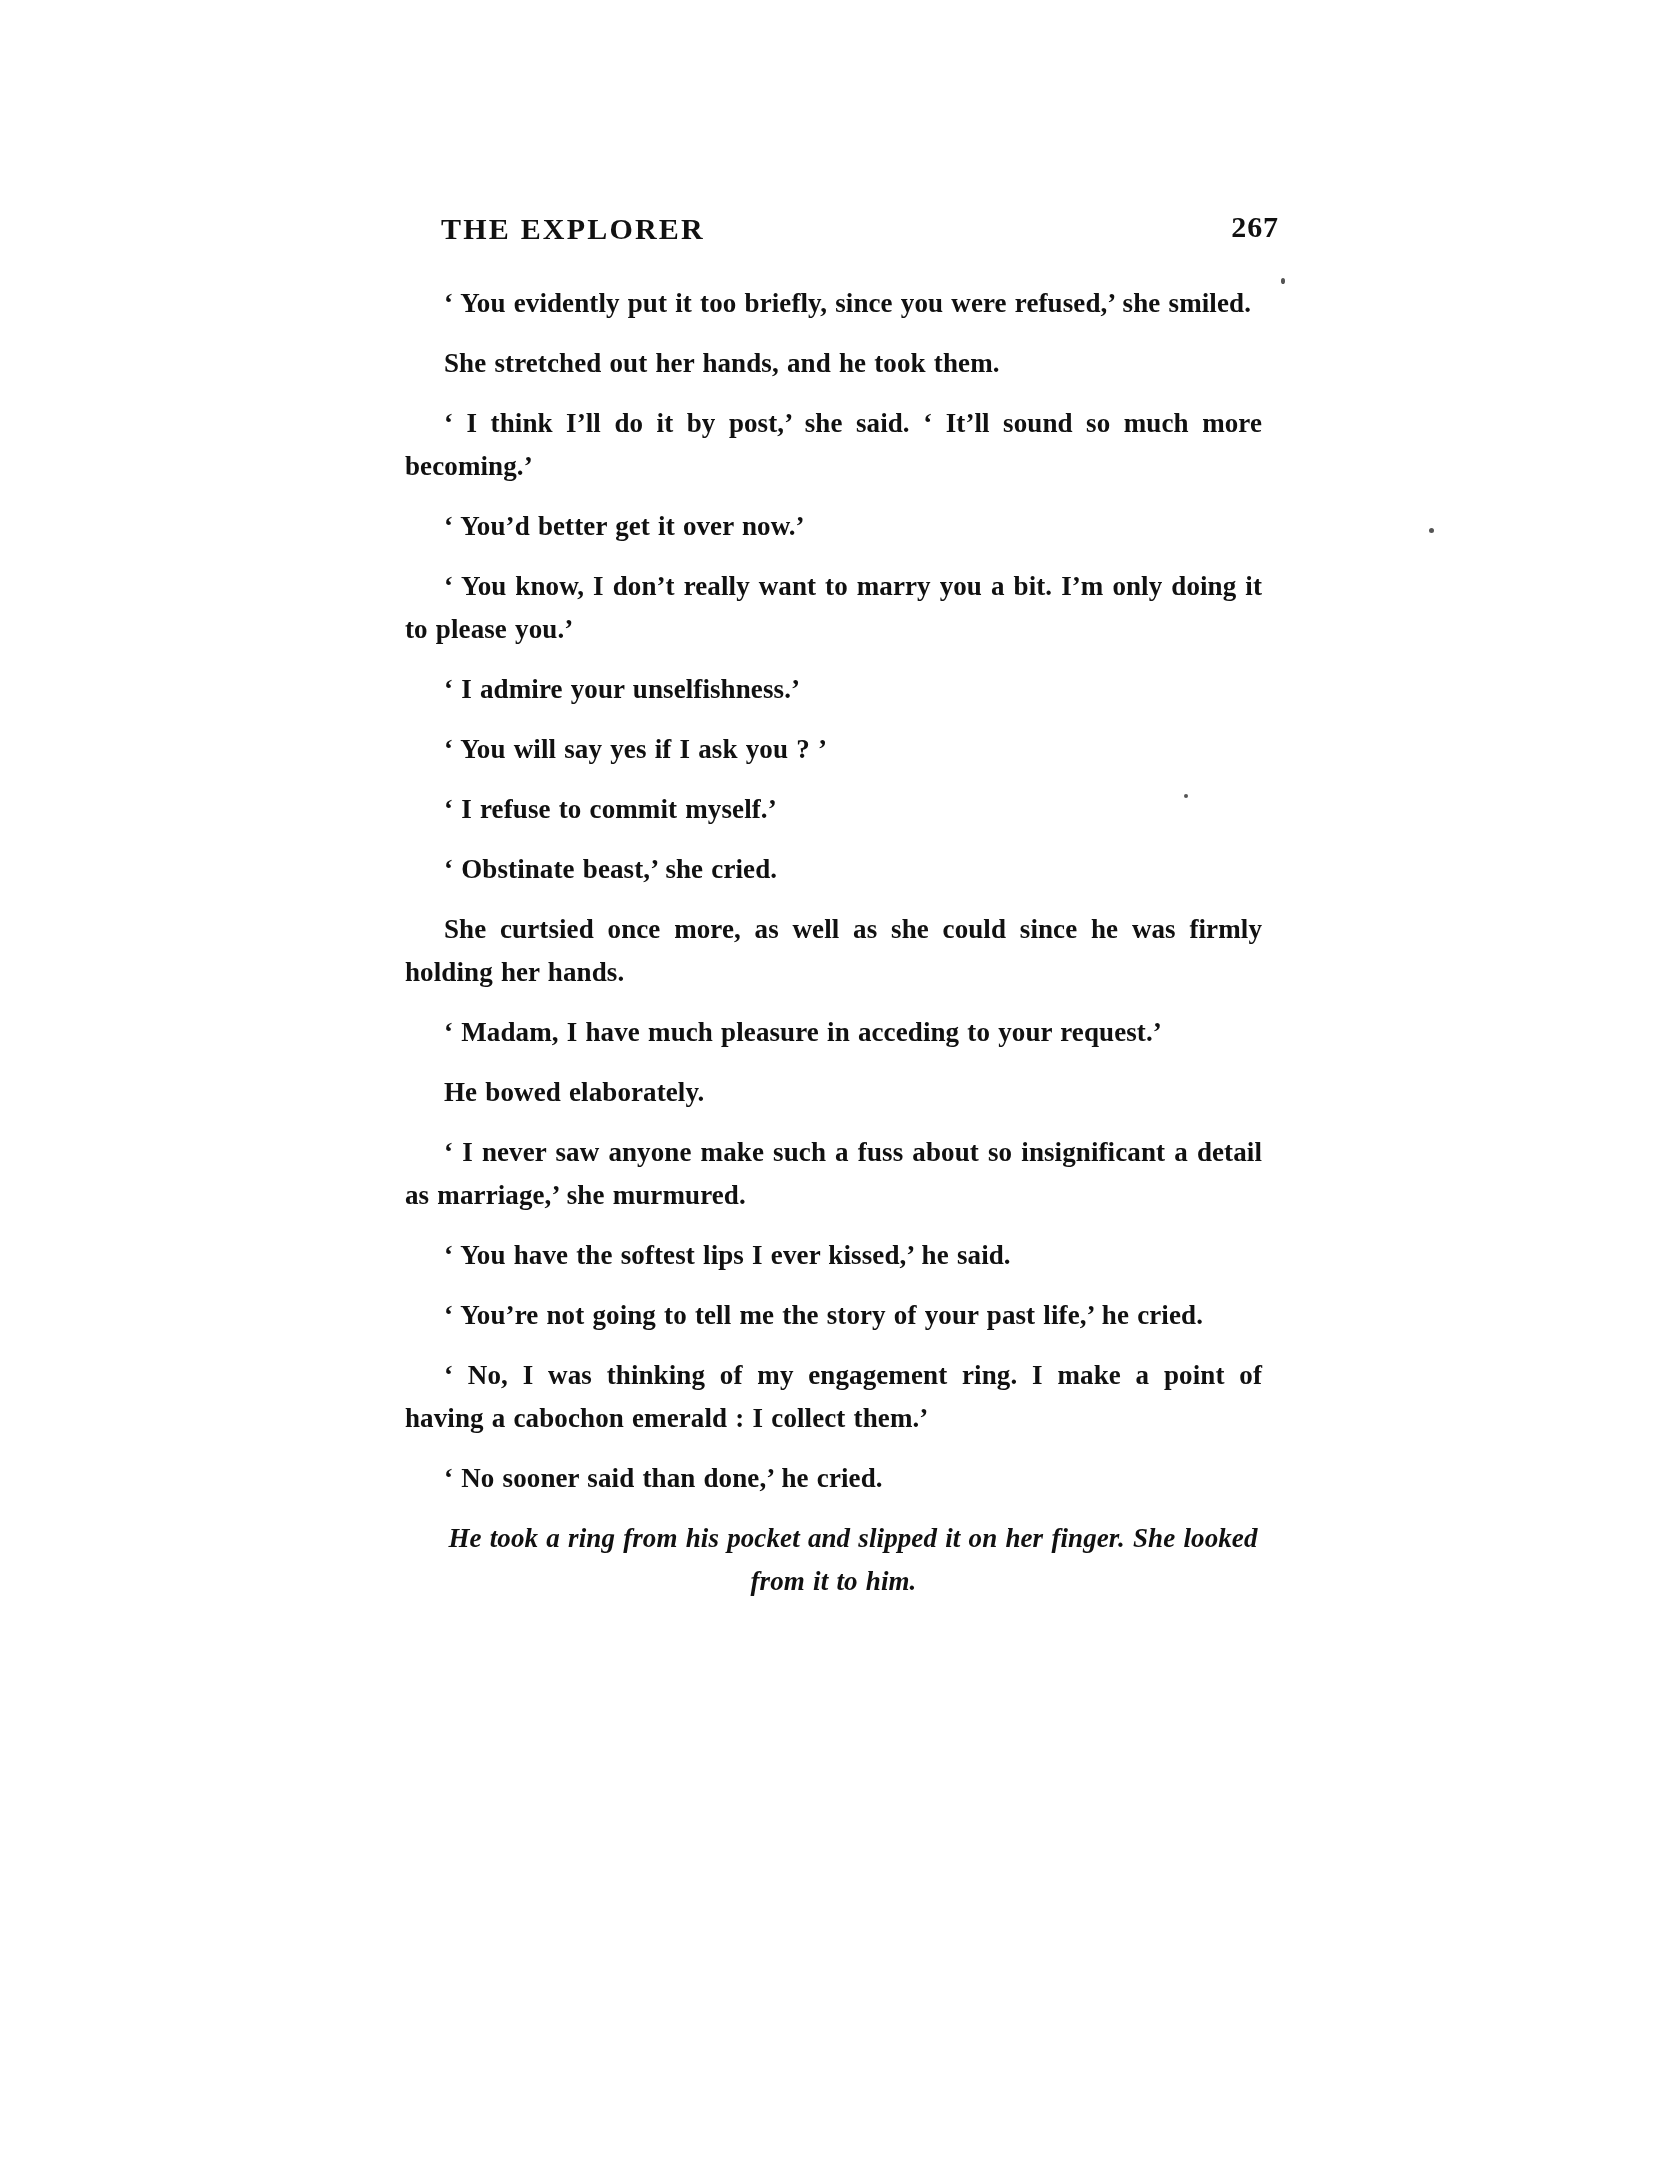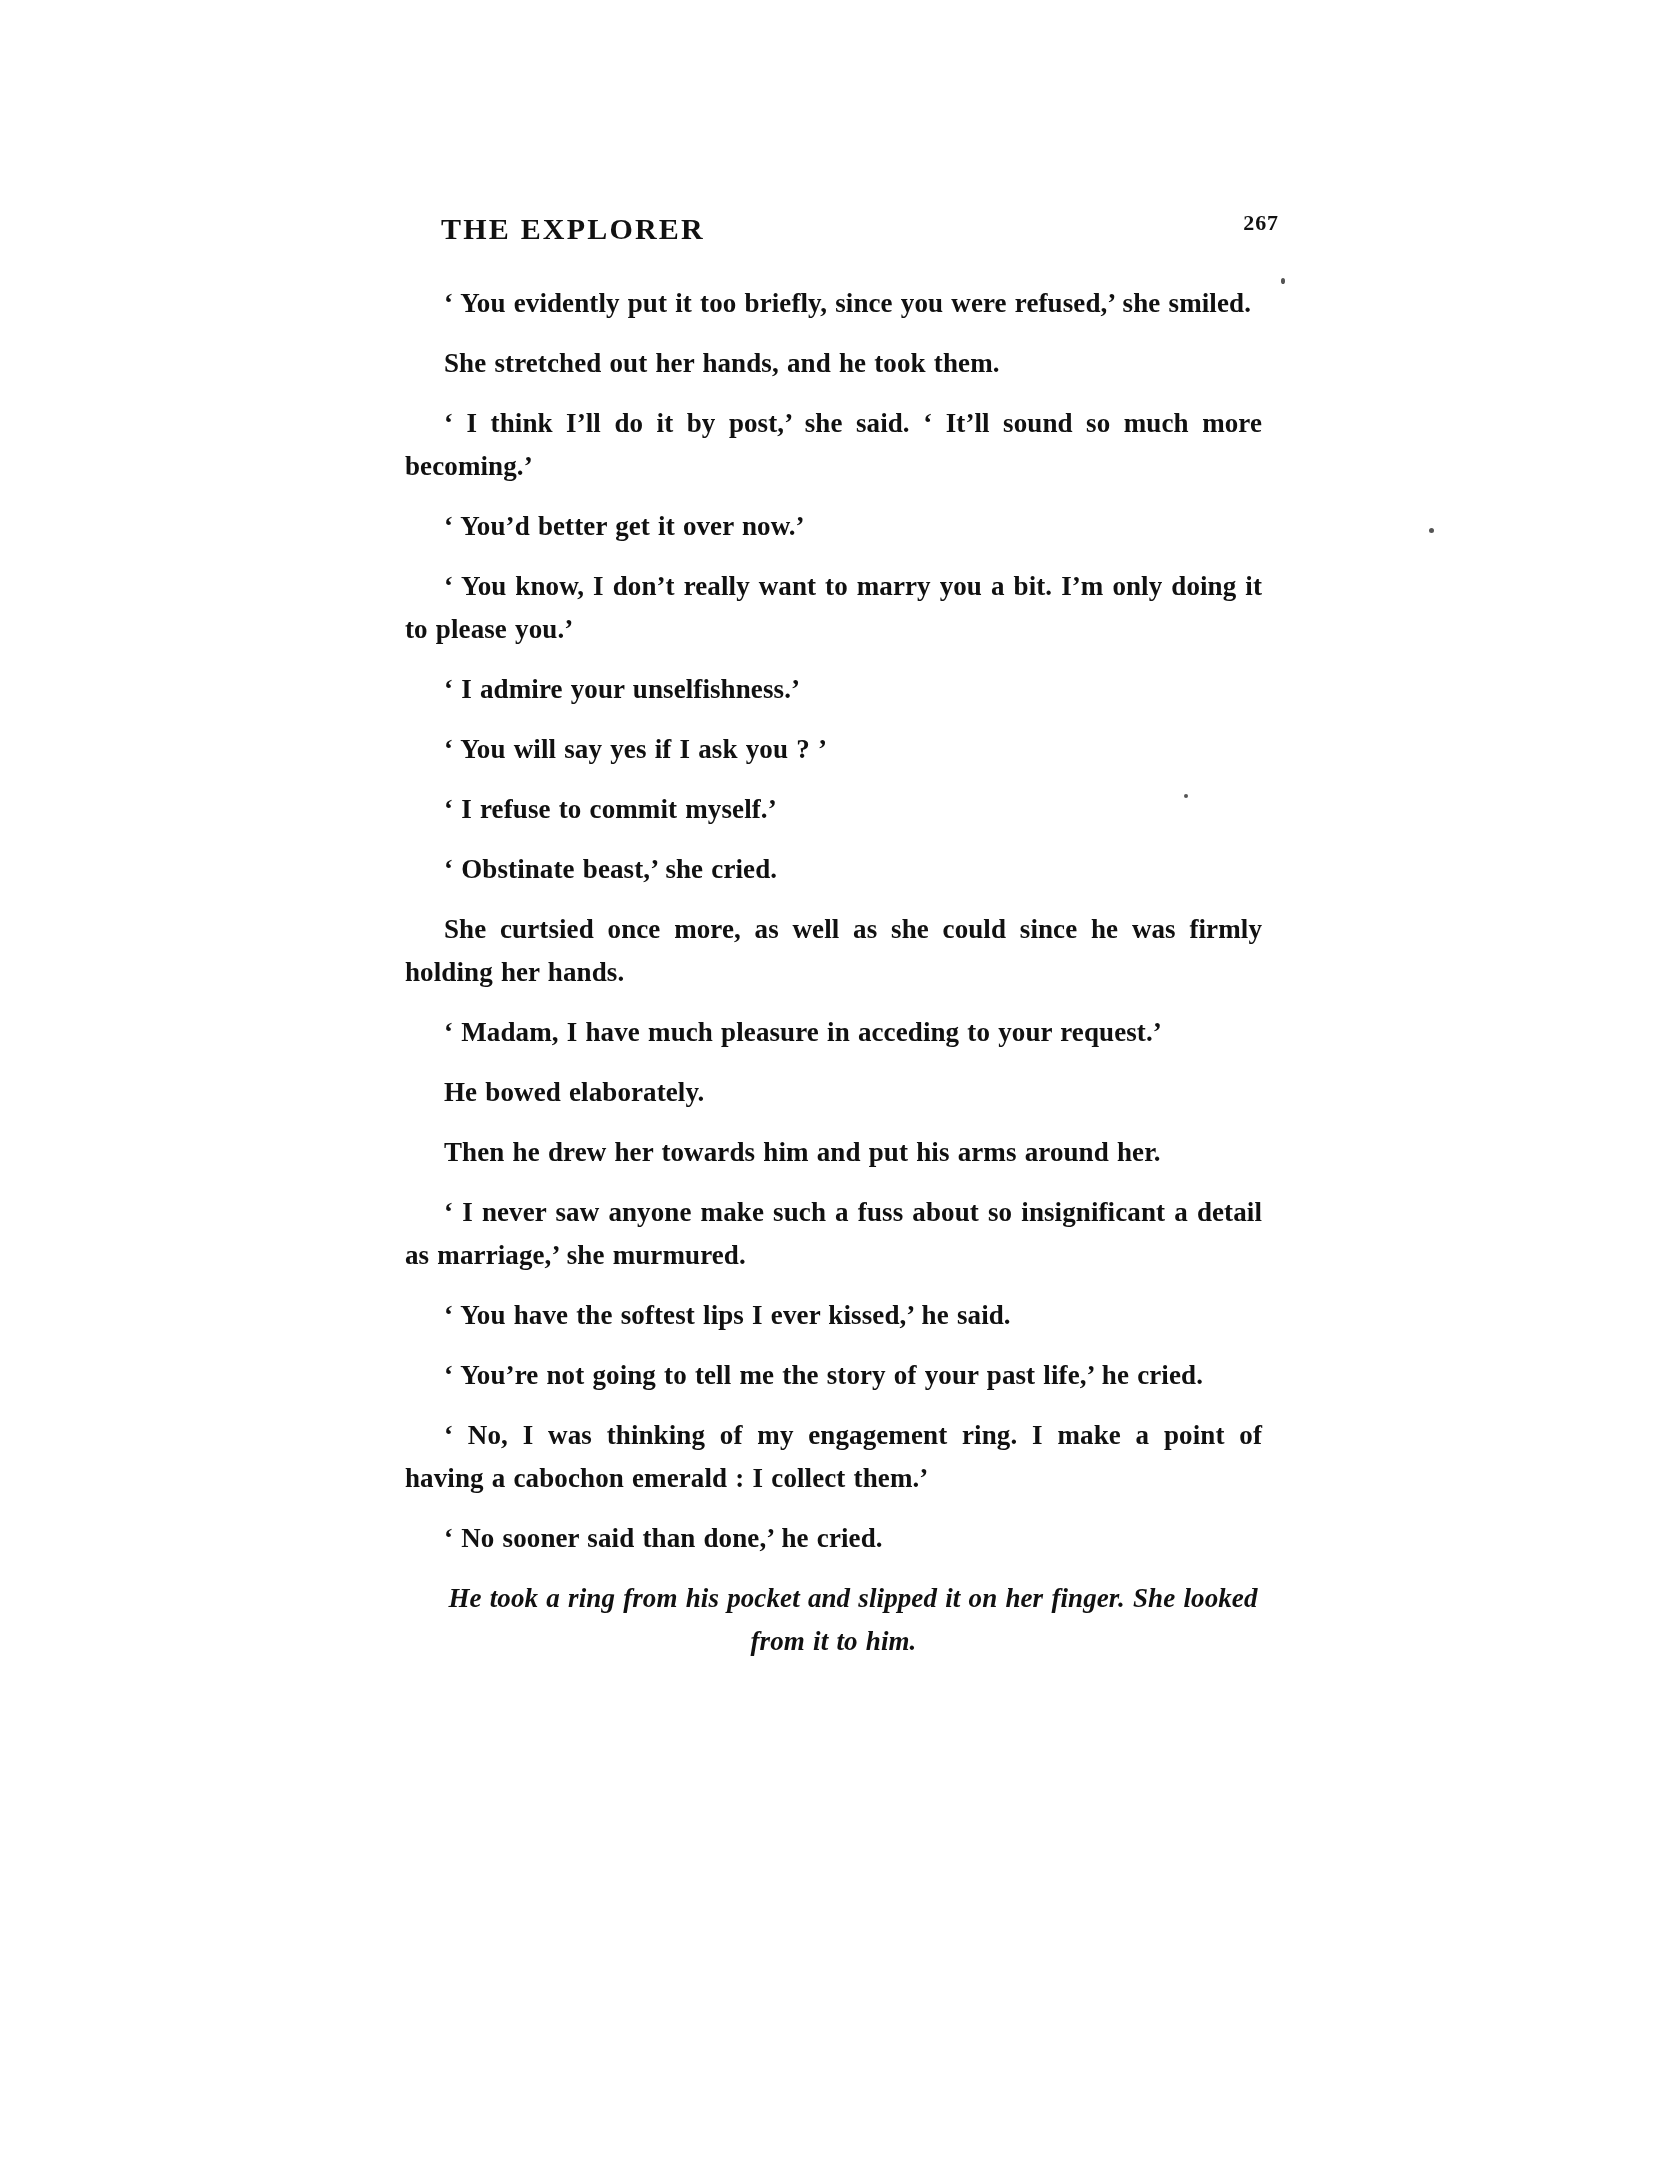--- a/index.html
+++ b/index.html
@@ -40,21 +40,21 @@
     top: 0;
     font-size: 30px;
     font-weight: bold;
     letter-spacing: 2.2px;
     font-family: "Liberation Serif", serif;
   }
   .running-head .folio {
     position: absolute;
     right: 0;
     top: -1.8px;
-    font-size: 22px;
+    font-size: 30px;
     font-weight: bold;
     letter-spacing: 0.9px;
   }
   .body-text {
     margin-top: 19.4px;
     font-size: 27px;
     line-height: 43px;
     text-align: justify;
     font-weight: 600;
     letter-spacing: 0.1px;
@@ -97,21 +97,20 @@
       <p>‘ I think I’ll do it by post,’ she said.   ‘ It’ll sound so much more becoming.’</p>
       <p>‘ You’d better get it over now.’</p>
       <p>‘ You know, I don’t really want to marry you a bit. I’m only doing it to please you.’</p>
       <p>‘ I admire your unselfishness.’</p>
       <p>‘ You will say yes if I ask you ? ’</p>
       <p>‘ I refuse to commit myself.’</p>
       <p>‘ Obstinate beast,’ she cried.</p>
       <p>She curtsied once more, as well as she could since he was firmly holding her hands.</p>
       <p>‘ Madam, I have much pleasure in acceding to your request.’</p>
       <p>He bowed elaborately.</p>
-      <p>Then he drew her towards him and put his arms around her.</p>
       <p>‘ I never saw anyone make such a fuss about so insignificant a detail as marriage,’ she murmured.</p>
       <p>‘ You have the softest lips I ever kissed,’ he said.</p>
       <p>‘ You’re not going to tell me the story of your past life,’ he cried.</p>
       <p>‘ No, I was thinking of my engagement ring.   I make a point of having a cabochon emerald : I collect them.’</p>
       <p>‘ No sooner said than done,’ he cried.</p>
       <p>He took a ring from his pocket and slipped it on her finger.   She looked from it to him.</p>
     </div>
 
   </div>
 </div>

